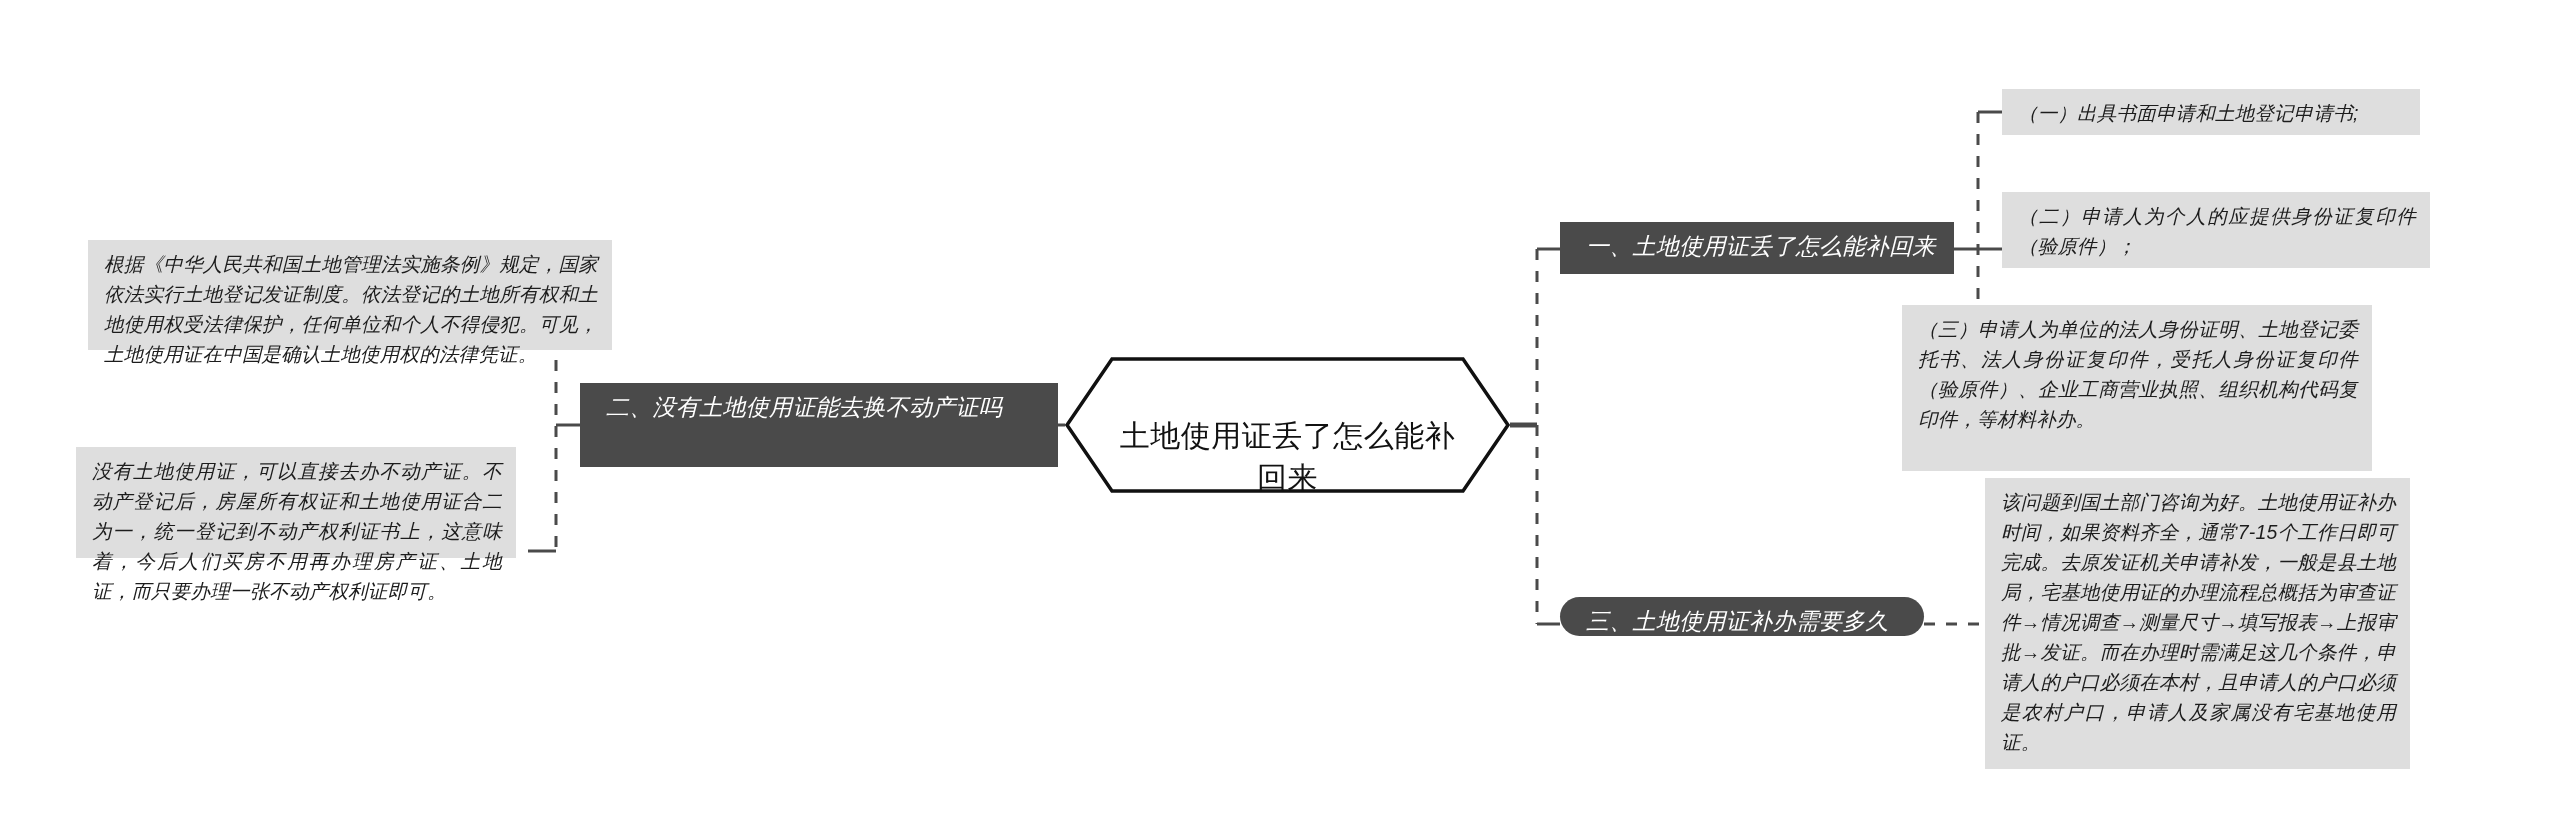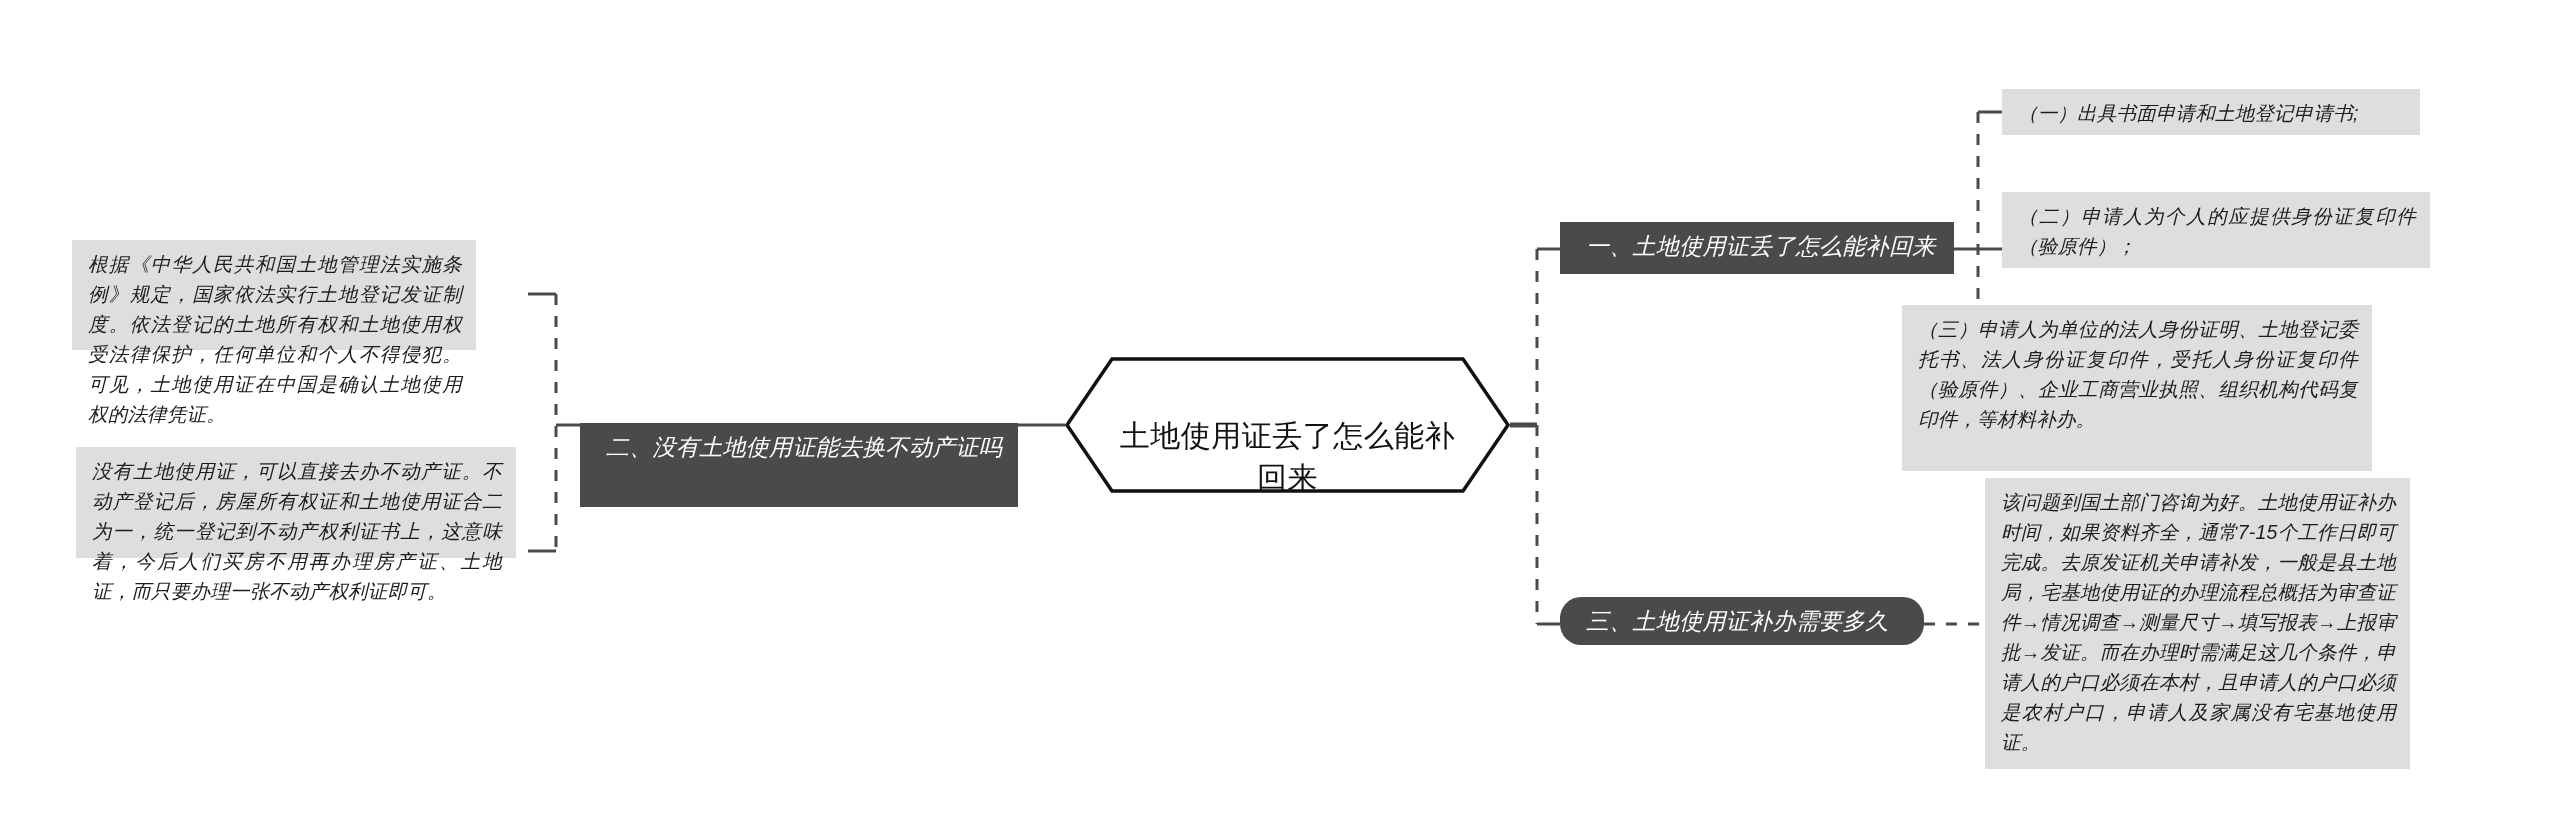--- a/index.html
+++ b/index.html
@@ -82,25 +82,25 @@
     <line x1="1924" y1="624" x2="1985" y2="624" stroke="#4a4a4a" stroke-width="3" stroke-dasharray="11 11"></line>
   </svg>
 
   <div class="hexwrap" style="left:1065px;top:357px;width:445px;height:136px;">
     <svg width="445" height="136">
       <polygon points="47,2 398,2 443,68 398,134 47,134 2,68" fill="#ffffff" stroke="#111111" stroke-width="3.5" stroke-linejoin="miter"></polygon>
     </svg>
     <div class="hextext">土地使用证丢了怎么能补回来</div>
   </div>
 
-  <div class="node branch" style="left:580px;top:383px;width:438px;height:84px;margin-top:40px;">
+  <div class="node branch" style="left:580px;top:383px;width:478px;height:84px;">
     <span>二、没有土地使用证能去换不动产证吗</span>
   </div>
 
-  <div class="node leaf" style="left:72px;top:240px;width:404px;height:110px;">
+  <div class="node leaf" style="left:88px;top:240px;width:524px;height:110px;">
     <span>根据《中华人民共和国土地管理法实施条例》规定，国家依法实行土地登记发证制度。依法登记的土地所有权和土地使用权受法律保护，任何单位和个人不得侵犯。可见，土地使用证在中国是确认土地使用权的法律凭证。</span>
   </div>
 
   <div class="node leaf" style="left:76px;top:447px;width:440px;height:111px;">
     <span>没有土地使用证，可以直接去办不动产证。不动产登记后，房屋所有权证和土地使用证合二为一，统一登记到不动产权利证书上，这意味着，今后人们买房不用再办理房产证、土地证，而只要办理一张不动产权利证即可。</span>
   </div>
 
   <div class="node branch" style="left:1560px;top:222px;width:394px;height:52px;">
     <span>一、土地使用证丢了怎么能补回来</span>
   </div>
@@ -110,21 +110,21 @@
   </div>
 
   <div class="node leaf" style="left:2002px;top:192px;width:428px;height:76px;">
     <span>（二）申请人为个人的应提供身份证复印件（验原件）；</span>
   </div>
 
   <div class="node leaf" style="left:1902px;top:305px;width:470px;height:166px;">
     <span>（三）申请人为单位的法人身份证明、土地登记委托书、法人身份证复印件，受托人身份证复印件（验原件）、企业工商营业执照、组织机构代码复印件，等材料补办。</span>
   </div>
 
-  <div class="node branch" style="left:1560px;top:597px;width:364px;height:48px;border-radius:21px;">
+  <div class="node branch" style="left:1560px;top:597px;width:364px;height:39px;border-radius:21px;">
     <span>三、土地使用证补办需要多久</span>
   </div>
 
   <div class="node leaf" style="left:1985px;top:478px;width:425px;height:291px;">
     <span>该问题到国土部门咨询为好。土地使用证补办时间，如果资料齐全，通常7-15个工作日即可完成。去原发证机关申请补发，一般是县土地局，宅基地使用证的办理流程总概括为审查证件→情况调查→测量尺寸→填写报表→上报审批→发证。而在办理时需满足这几个条件，申请人的户口必须在本村，且申请人的户口必须是农村户口，申请人及家属没有宅基地使用证。</span>
   </div>
 
 </div>
 
 </body></html>

